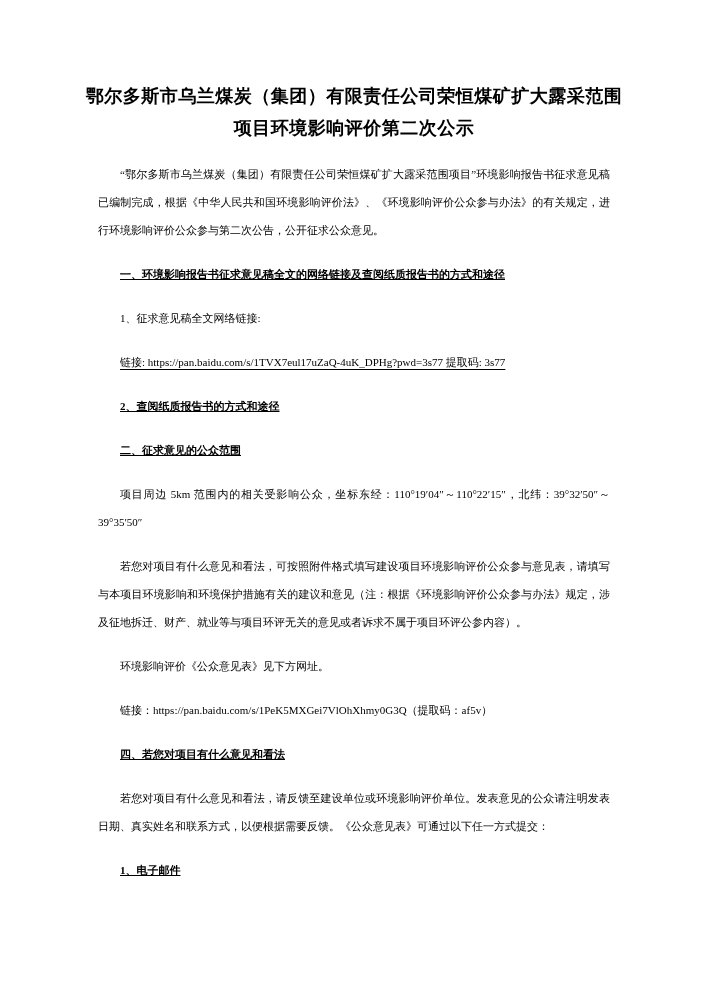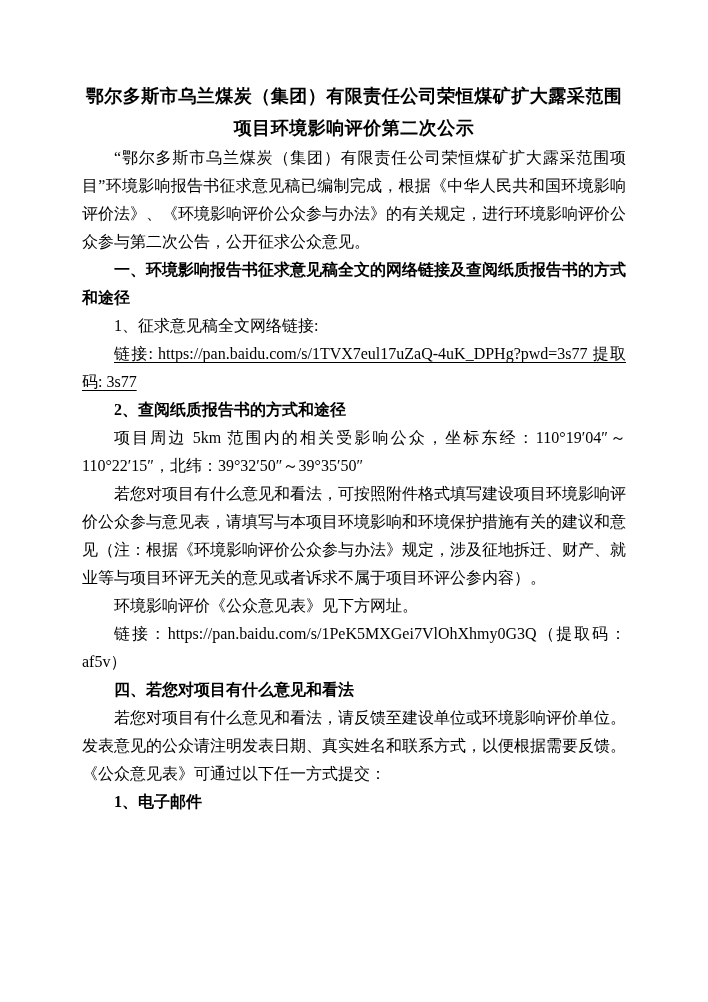--- a/index.html
+++ b/index.html
@@ -18,45 +18,46 @@
   .doc-title {
     margin: 0 0 0 0;
     font-size: 18px;
     line-height: 32px;
     font-weight: bold;
     text-align: center;
     text-indent: 0;
     letter-spacing: 0.5px;
   }
   .para {
-    margin: 0;
-    font-size: 16px;
+    margin: 16px;
+    font-size: 11px;
     line-height: 28px;
     text-align: justify;
     text-indent: 2em;
     word-break: normal;
     overflow-wrap: break-word;
   }
-  .bold { font-weight: bold; }
+  .bold { font-weight: bold; text-decoration: underline; }
   .underline { text-decoration: underline; text-underline-offset: 3px; }
 </style>
 </head>
 <body>
 
 <div class="page">
 
   <h1 class="doc-title">鄂尔多斯市乌兰煤炭（集团）有限责任公司荣恒煤矿扩大露采范围项目环境影响评价第二次公示</h1>
 
   <p class="para">“鄂尔多斯市乌兰煤炭（集团）有限责任公司荣恒煤矿扩大露采范围项目”环境影响报告书征求意见稿已编制完成，根据《中华人民共和国环境影响评价法》、《环境影响评价公众参与办法》的有关规定，进行环境影响评价公众参与第二次公告，公开征求公众意见。</p>
 
   <p class="para bold">一、环境影响报告书征求意见稿全文的网络链接及查阅纸质报告书的方式和途径</p>
   <p class="para">1、征求意见稿全文网络链接:</p>
   <p class="para underline">链接: https://pan.baidu.com/s/1TVX7eul17uZaQ-4uK_DPHg?pwd=3s77  提取码: 3s77</p>
   <p class="para bold">2、查阅纸质报告书的方式和途径</p>
 
+  <p class="para bold">二、征求意见的公众范围</p>
   <p class="para">项目周边 5km 范围内的相关受影响公众，坐标东经：110°19′04″～110°22′15″，北纬：39°32′50″～39°35′50″</p>
 
   <p class="para">若您对项目有什么意见和看法，可按照附件格式填写建设项目环境影响评价公众参与意见表，请填写与本项目环境影响和环境保护措施有关的建议和意见（注：根据《环境影响评价公众参与办法》规定，涉及征地拆迁、财产、就业等与项目环评无关的意见或者诉求不属于项目环评公参内容）。</p>
   <p class="para">环境影响评价《公众意见表》见下方网址。</p>
   <p class="para">链接：https://pan.baidu.com/s/1PeK5MXGei7VlOhXhmy0G3Q（提取码：af5v）</p>
 
   <p class="para bold">四、若您对项目有什么意见和看法</p>
   <p class="para">若您对项目有什么意见和看法，请反馈至建设单位或环境影响评价单位。发表意见的公众请注明发表日期、真实姓名和联系方式，以便根据需要反馈。《公众意见表》可通过以下任一方式提交：</p>
   <p class="para bold">1、电子邮件</p>
 

